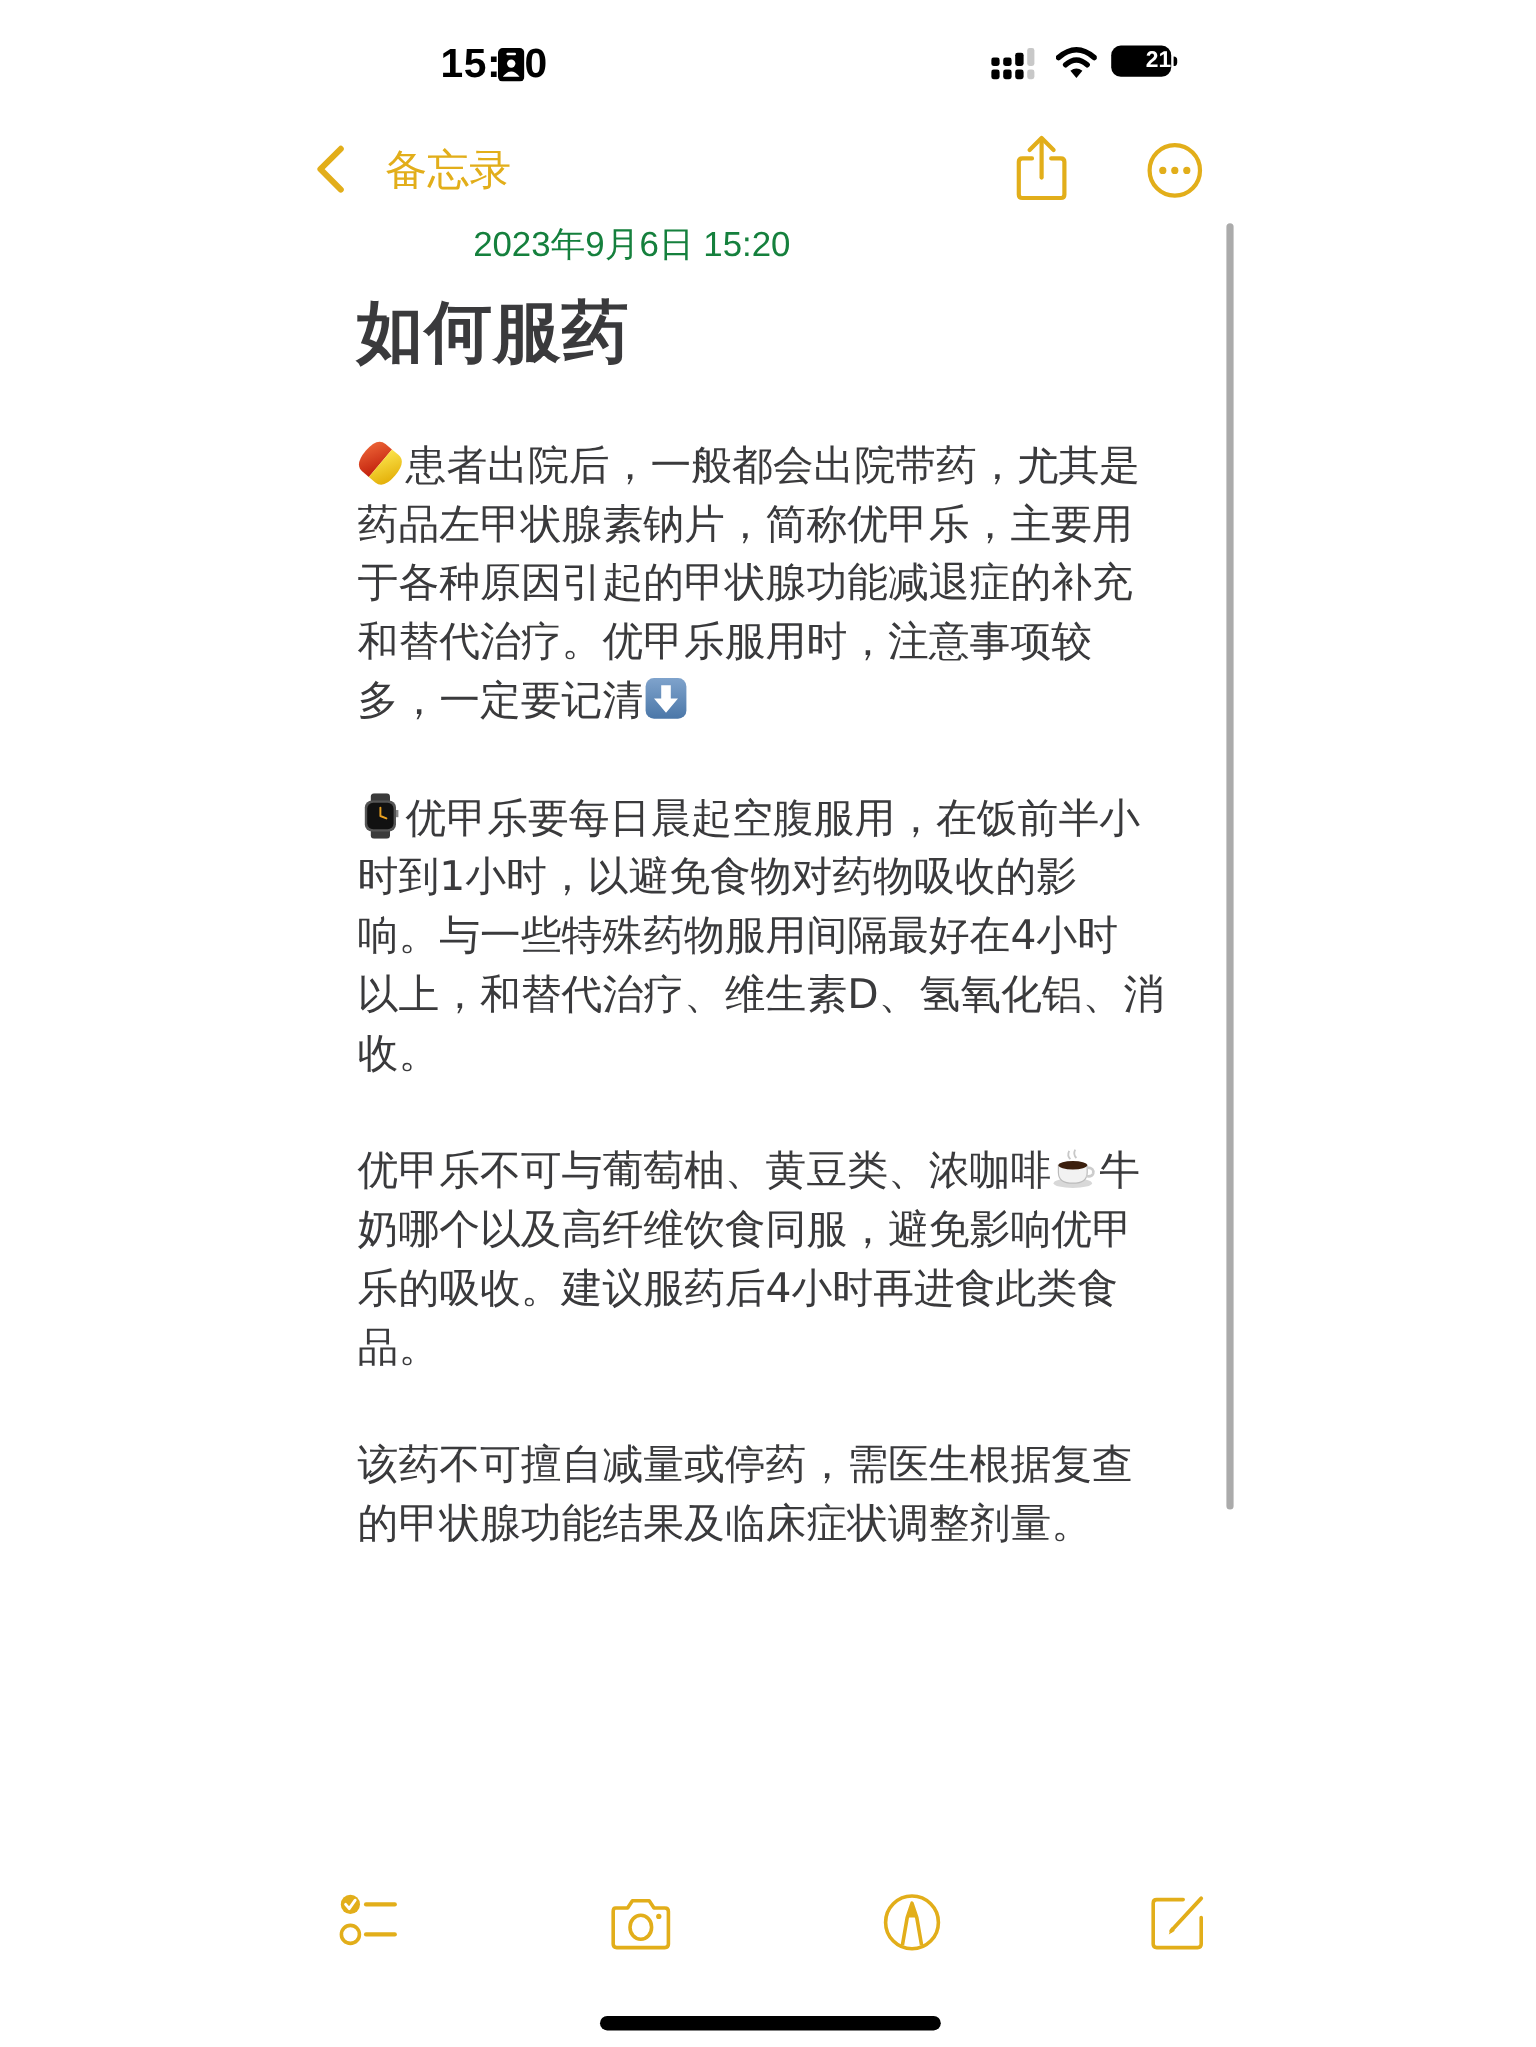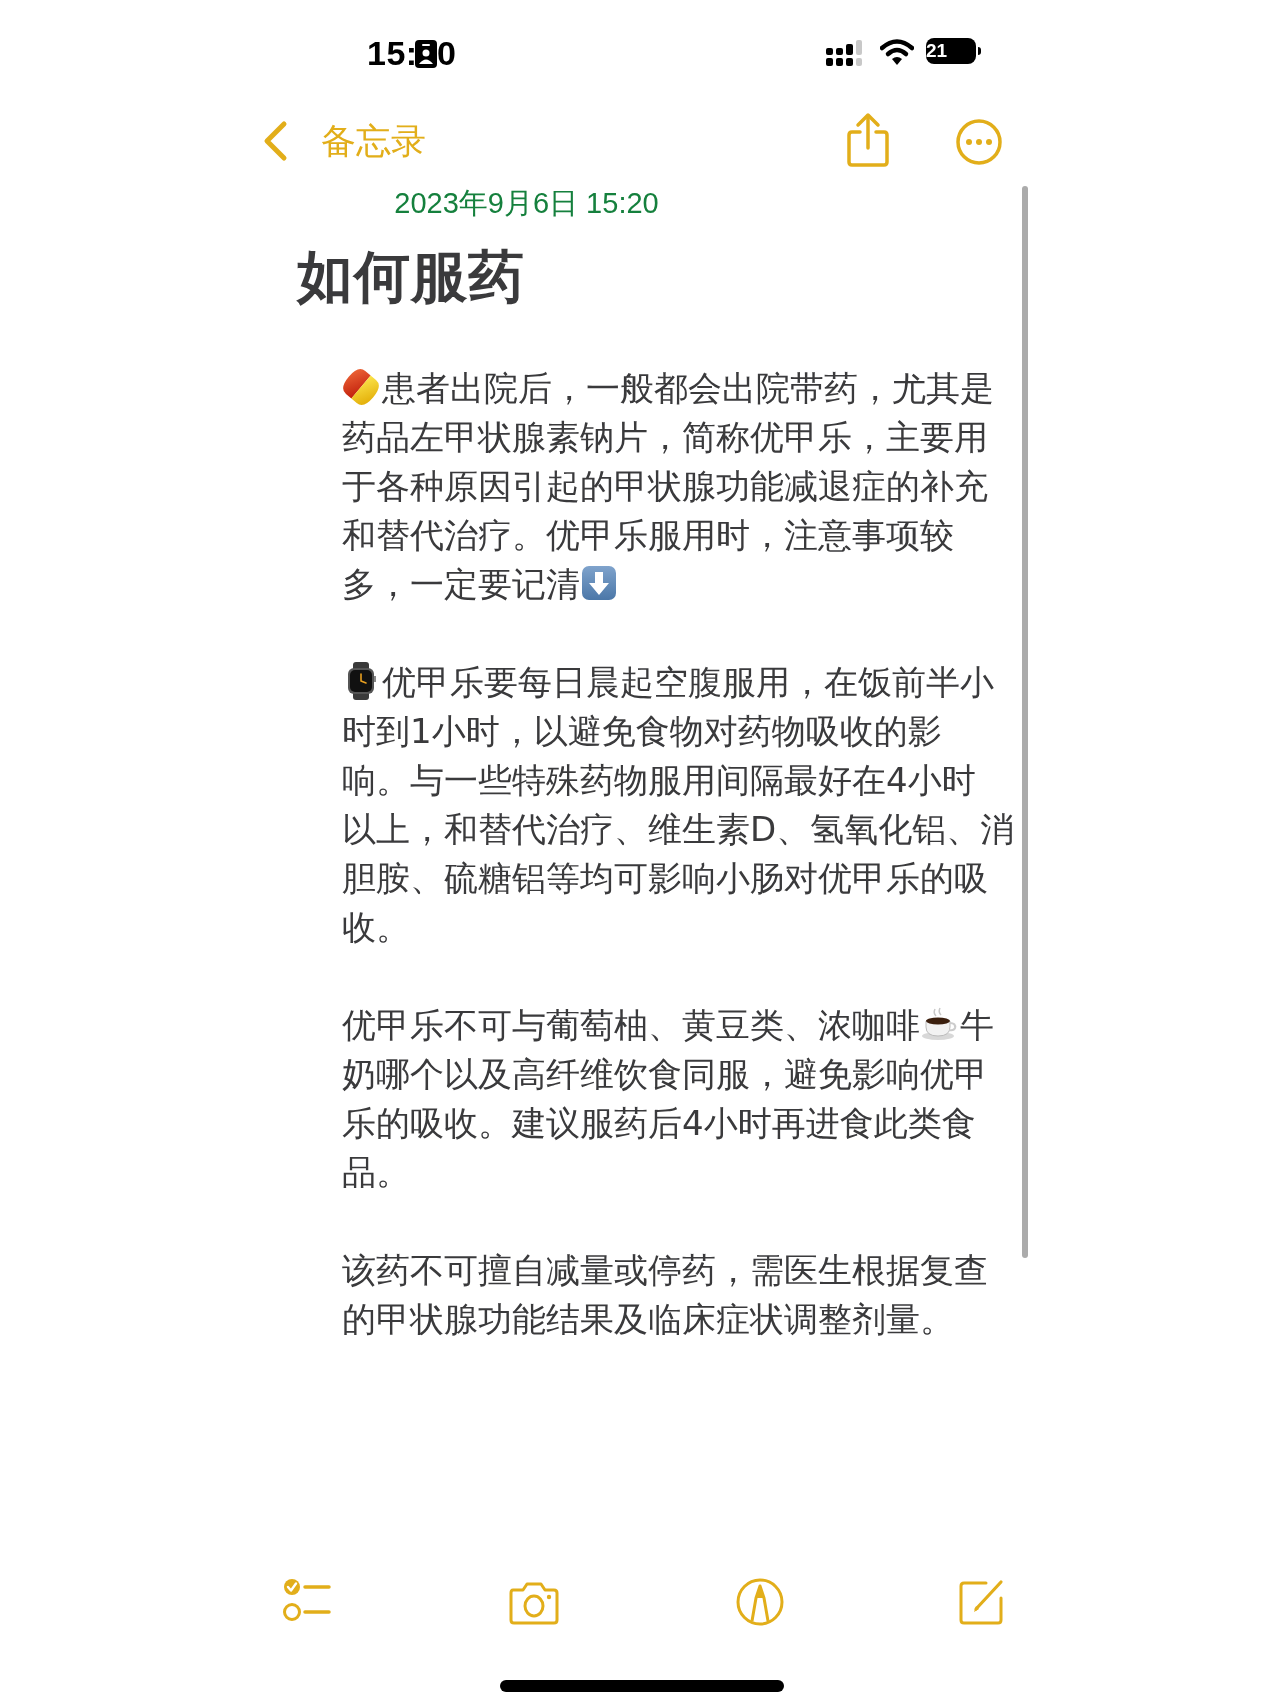--- a/index.html
+++ b/index.html
@@ -5,40 +5,40 @@
     * { box-sizing: border-box; margin: 0; padding: 0; }
     html, body { width: 1280px; height: 1706px; background: #ffffff; overflow: hidden; }
     body { position: relative; font-family: "DejaVu Sans", "Liberation Sans", sans-serif; color: #1c1c1e; }
 
     
     .status-time { position: absolute; left: 327px; top: 34px; font-size: 34px; font-weight: bold; letter-spacing: 0.5px; color: #000; font-family: "Liberation Sans", sans-serif; margin-left: 40px; }
     .status-id-icon { position: absolute; left: 415px; top: 40px; width: 22px; height: 28px; }
     .status-signal { position: absolute; left: 826px; top: 40px; width: 40px; height: 28px; }
     .status-wifi { position: absolute; left: 880px; top: 38px; width: 34px; height: 28px; }
     .status-battery { position: absolute; left: 926px; top: 38px; width: 60px; height: 26px; }
-    .battery-body { position: absolute; left: 0; top: 0; width: 50px; height: 26px; background: #000; border-radius: 8px; color: #fff; font-size: 19px; font-weight: bold; text-align: left; line-height: 26px; font-family: "Liberation Sans", sans-serif; }
+    .battery-body { position: absolute; left: 0; top: 0; width: 50px; height: 26px; background: #000; border-radius: 8px; color: #fff; font-size: 19px; font-weight: bold; text-align: right; line-height: 26px; font-family: "Liberation Sans", sans-serif; }
     .battery-nub { position: absolute; left: 52px; top: 9px; width: 3px; height: 8px; background: #000; border-radius: 0 3px 3px 0; }
 
     
     .nav-back { position: absolute; left: 262px; top: 118px; height: 46px; display: flex; align-items: center; cursor: pointer; }
     .nav-back svg { width: 26px; height: 42px; }
     .nav-back-label { margin-left: 33px; font-size: 35px; color: #e2ae1a; }
     .nav-share { position: absolute; left: 846px; top: 112px; width: 44px; height: 56px; }
     .nav-more { position: absolute; left: 955px; top: 118px; width: 48px; height: 48px; }
 
     
     .note-date { position: absolute; left: 0; width: 1043px; top: 184px; text-align: center; font-size: 29px; color: #15803d; font-family: "Liberation Sans", sans-serif; padding-left: 10px; }
 
     
     .note-title { position: absolute; left: 297px; top: 240px; font-size: 56px; font-weight: bold; color: #3a3a3c; letter-spacing: 1px; }
 
     
     .note-body { position: absolute; left: 298px; top: 364px; width: 690px; font-size: 34px; line-height: 49px; color: #3a3a3c; }
     .para { margin-bottom: 49px; }
-    .line { display: block; white-space: nowrap; margin-left: 44px; }
+    .line { display: block; white-space: nowrap; }
     .emoji { display: inline-block; width: 38px; height: 38px; vertical-align: -6px; margin-right: 2px; }
 
     
     .scrollbar { position: absolute; left: 1022px; top: 186px; width: 6px; height: 1072px; background: #ababab; border-radius: 3px; }
 
     
     .tb-icon { position: absolute; top: 1576px; width: 52px; height: 52px; cursor: pointer; }
     .tb-checklist { left: 282px; }
     .tb-camera { left: 508px; }
     .tb-markup { left: 734px; }
@@ -134,21 +134,20 @@
     <span class="line"><svg class="emoji" viewBox="0 0 38 38">
         <rect x="11" y="0" width="16" height="38" rx="3" fill="#3a3a3a"></rect>
         <rect x="6" y="6" width="26" height="26" rx="6" fill="#555"></rect>
         <rect x="8" y="8" width="22" height="22" rx="5" fill="#111"></rect>
         <path d="M19 19 L19 12 M19 19 L24 21" stroke="#e9a020" stroke-width="1.6" stroke-linecap="round"></path>
         <rect x="32" y="14" width="2" height="6" fill="#888"></rect>
       </svg><span>优甲乐要每日晨起空腹服用，在饭前半小</span></span>
     <span class="line">时到1小时，以避免食物对药物吸收的影</span>
     <span class="line">响。与一些特殊药物服用间隔最好在4小时</span>
     <span class="line">以上，和替代治疗、维生素D、氢氧化铝、消</span>
-    <span class="line">胆胺、硫糖铝等均可影响小肠对优甲乐的吸</span>
     <span class="line">收。</span>
   </div>
 
   <div class="para">
     <span class="line"><span>优甲乐不可与葡萄柚、黄豆类、浓咖啡</span><svg class="emoji" viewBox="0 0 38 38">
         <ellipse cx="18" cy="31" rx="16" ry="4" fill="#d8d8d8"></ellipse>
         <path d="M6 16 H30 V22 Q30 31 18 31 Q6 31 6 22 Z" fill="#f2f2f2" stroke="#bbb" stroke-width="1"></path>
         <ellipse cx="18" cy="16" rx="12" ry="3.5" fill="#3b1f0e"></ellipse>
         <path d="M30 18 Q36 18 35 23 Q34 26 29 25" stroke="#ccc" stroke-width="2.2" fill="none"></path>
         <path d="M15 4 Q13 8 16 11 M20 3 Q18 7 21 10" stroke="#c8c8c8" stroke-width="1.5" fill="none"></path>

